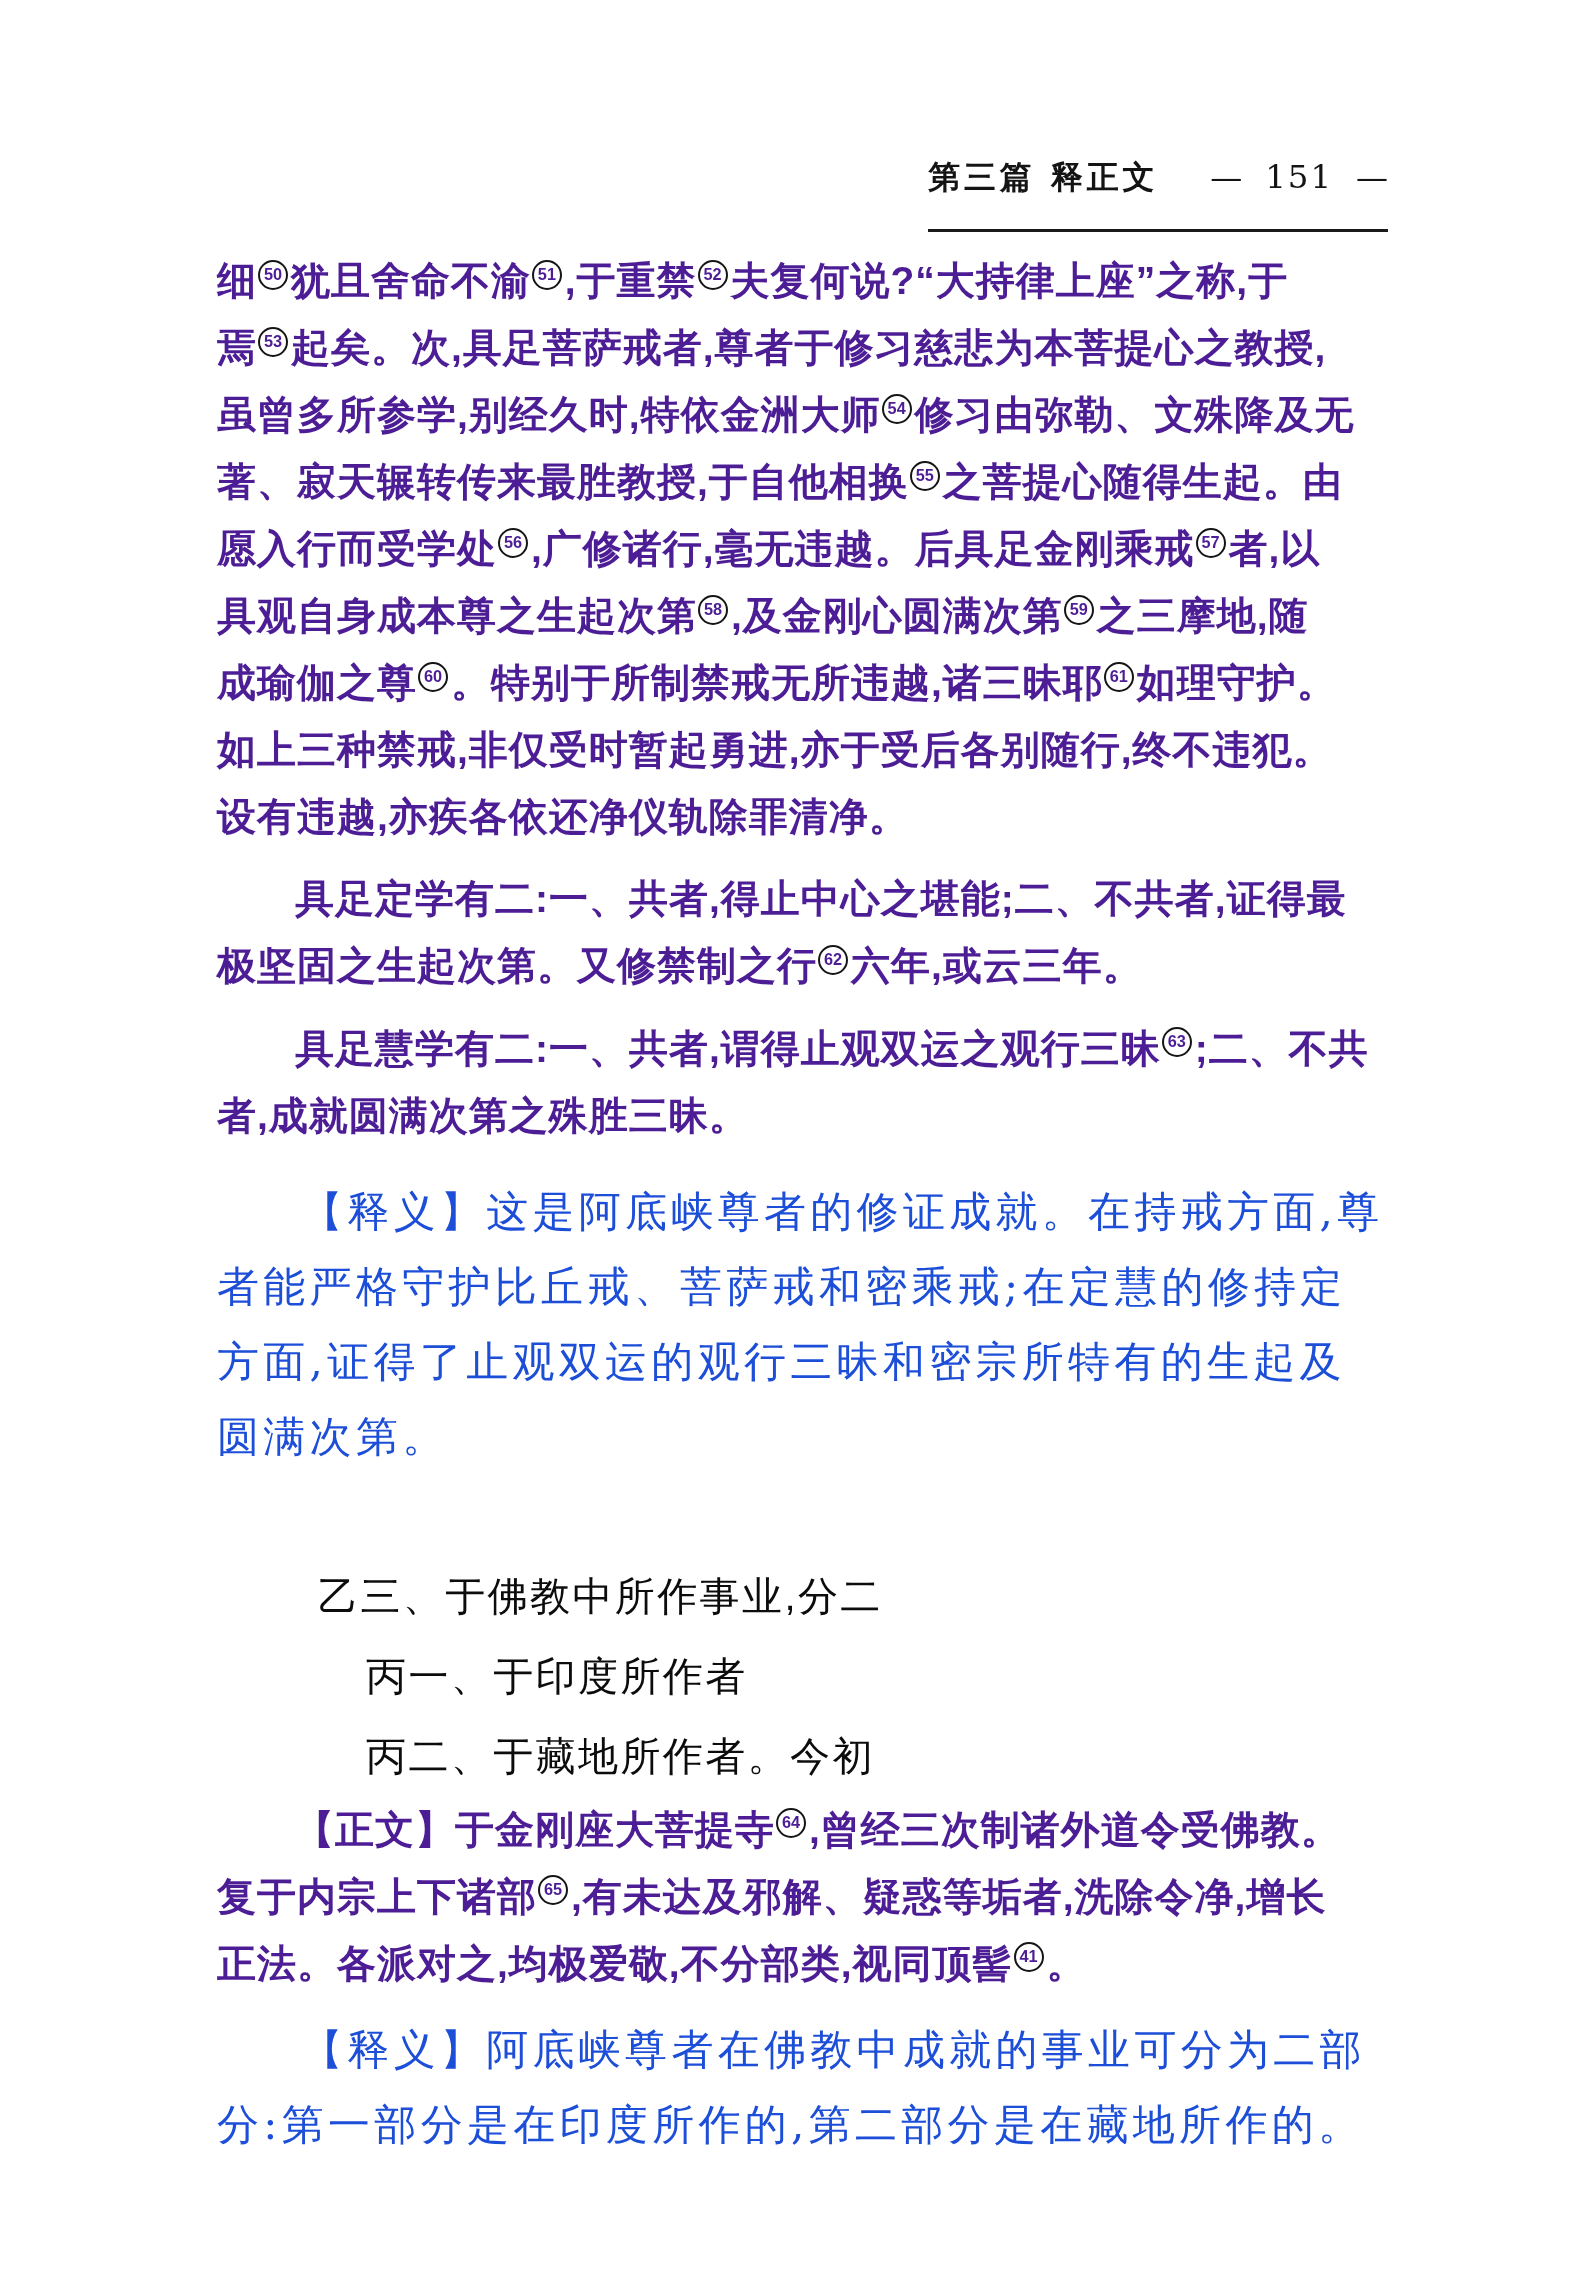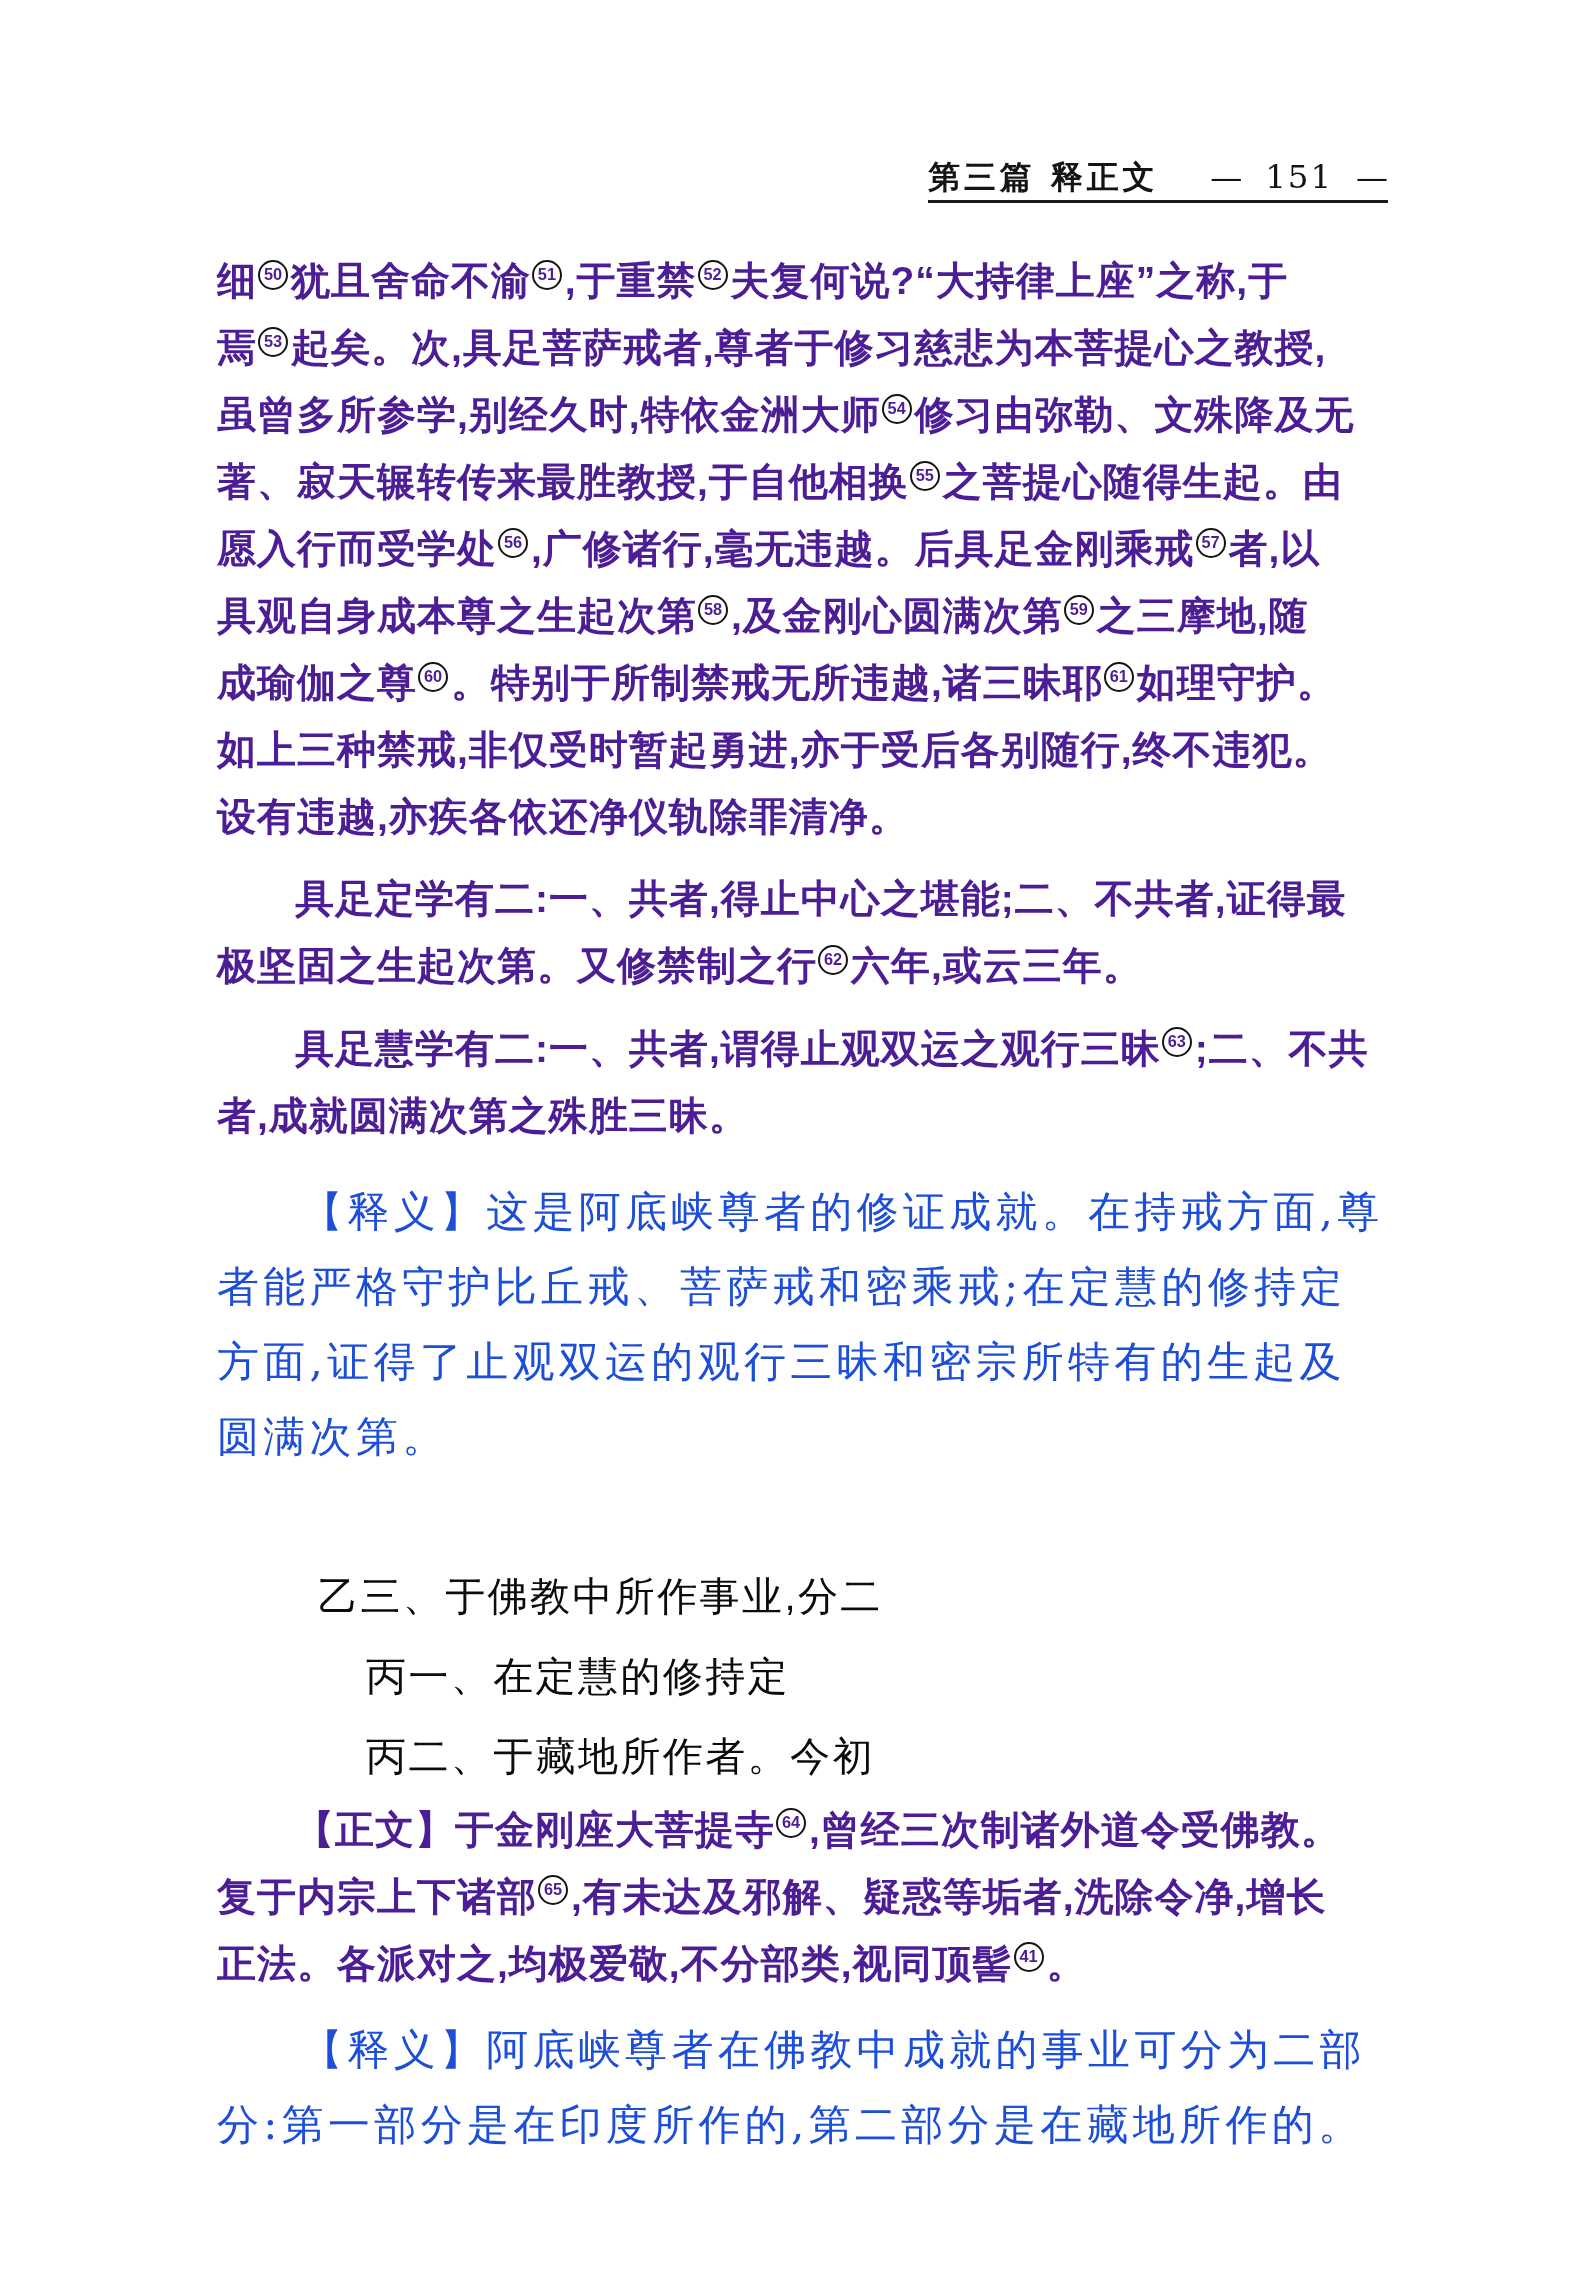--- a/index.html
+++ b/index.html
@@ -16,21 +16,21 @@
   .hdr-wrap {
     position:absolute;
     top:156px;
     right:203px;
     text-align:right;
   }
   .hdr-inner {
     display:inline-block;
     white-space:nowrap;
     border-bottom:3.8px solid #1b1b1b;
-    padding-bottom:0;
+    padding-bottom:29px;
     font-family:"DejaVu Serif", serif;
     font-size:32px;
     font-weight:bold;
     letter-spacing:3.8px;
     color:#141414;
   }
   .hdr-chapter { margin-left:15.3px; }
   .hdr-dash { font-weight:normal; letter-spacing:0; }
   .hdr-dash.left { margin-left:52px; }
   .hdr-num {
@@ -138,21 +138,21 @@
       <div class="line">者,成就圆满次第之殊胜三昧。</div>
     </div>
     <div class="para block-shiyi gap-m">
       <div class="line indent">【释义】这是阿底峡尊者的修证成就。在持戒方面,尊</div>
       <div class="line">者能严格守护比丘戒、菩萨戒和密乘戒;在定慧的修持定</div>
       <div class="line">方面,证得了止观双运的观行三昧和密宗所特有的生起及</div>
       <div class="line">圆满次第。</div>
     </div>
     <section class="headings-block">
       <div class="heading heading-l1">乙三、于佛教中所作事业,分二</div>
-      <div class="heading heading-l2">丙一、在定慧的修持定</div>
+      <div class="heading heading-l2">丙一、于印度所作者</div>
       <div class="heading heading-l2">丙二、于藏地所作者。今初</div>
     </section>
     <div class="para block-zhengwen">
       <div class="line indent">【正文】于金刚座大菩提寺<span class="note">64</span>,曾经三次制诸外道令受佛教。</div>
       <div class="line">复于内宗上下诸部<span class="note">65</span>,有未达及邪解、疑惑等垢者,洗除令净,增长</div>
       <div class="line">正法。各派对之,均极爱敬,不分部类,视同顶髻<span class="note">41</span>。</div>
     </div>
     <div class="para block-shiyi gap-s">
       <div class="line indent">【释义】阿底峡尊者在佛教中成就的事业可分为二部</div>
       <div class="line">分:第一部分是在印度所作的,第二部分是在藏地所作的。</div>

